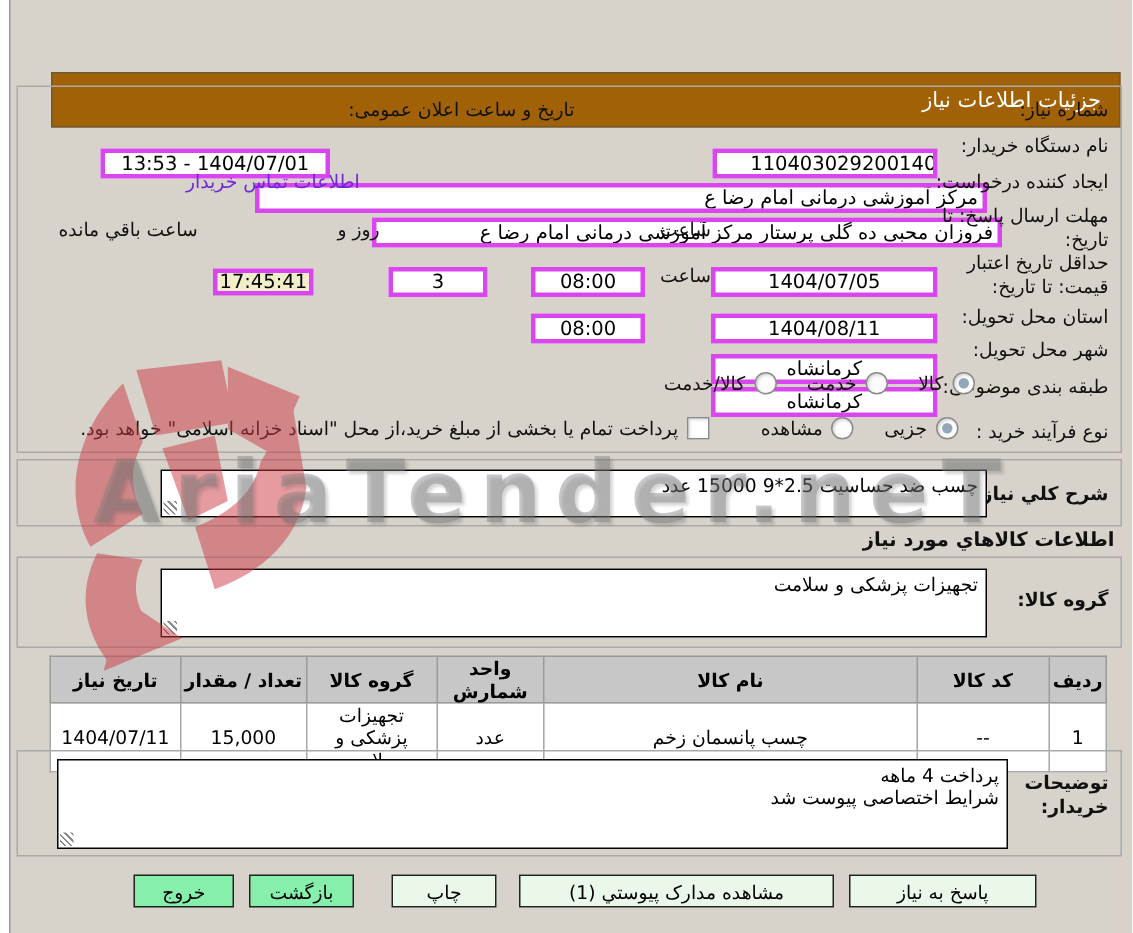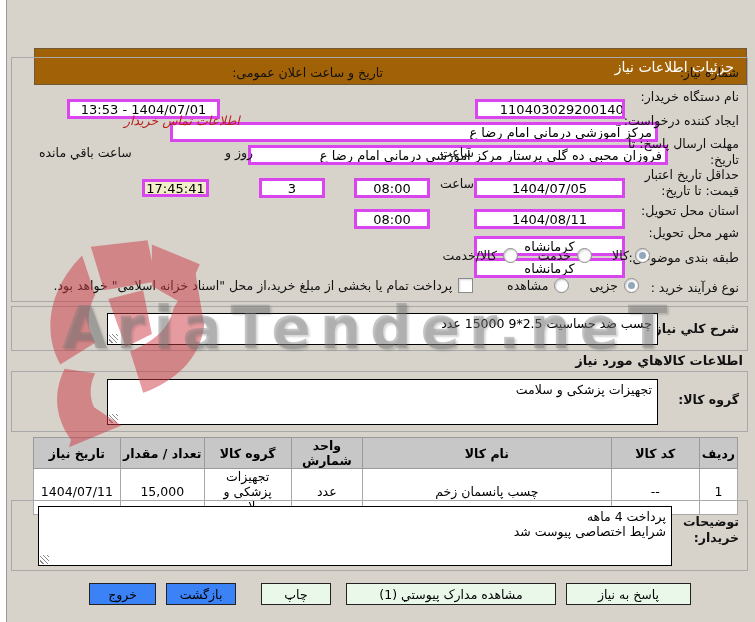--- a/index.html
+++ b/index.html
@@ -9,40 +9,40 @@
   .titlebar{position:absolute;left:27px;top:20px;width:713px;height:37px;background:#a16207;border:1px solid #6e5835;
             color:#ffffff;font-size:14px;display:flex;align-items:center;box-sizing:border-box;padding-right:12px;margin-top:28px;}
   .groupbox{position:absolute;border:1px solid #a9a9a9;box-sizing:border-box;}
   .lbl{position:absolute;font-size:12.5px;color:#111;white-space:nowrap;}
   .lbl.wrap{white-space:normal;text-align:right;line-height:1.3;}
   .blbl{font-weight:bold;}
   .field{position:absolute;height:20px;background:#fff;border:3px solid #d946ef;font-size:13px;color:#000;
          display:flex;align-items:center;justify-content:center;box-sizing:border-box;overflow:hidden;margin-top:36px;}
   .field.rt{justify-content:flex-start;padding-right:3px;padding-left:4px;}
   .field.cd{background:#f2eec9;}
-  .link{position:absolute;font-size:12.5px;color:#b91c1c;cursor:pointer;white-space:nowrap;font-style:italic;}
+  .link{position:absolute;font-size:12.5px;color:#6d28d9;cursor:pointer;white-space:nowrap;}
   .radio{width:13px;height:13px;border-radius:50%;background:#fdfdfd;border:1px solid #8a8a8a;
          box-shadow:inset 1px 1px 2px rgba(0,0,0,.18);position:relative;display:inline-block;flex:none;}
   .radio.on::after{content:"";position:absolute;inset:3px;border-radius:50%;background:#93a7bb;}
   .cbox{width:13px;height:13px;background:#fff;border:1px solid #8a8a8a;display:inline-block;flex:none;
         box-shadow:inset 1px 1px 2px rgba(0,0,0,.15);}
   .optrow{position:absolute;display:flex;direction:rtl;align-items:center;gap:20px;}
   .pair{display:flex;direction:rtl;align-items:center;gap:6px;font-size:12.5px;color:#111;white-space:nowrap;}
   .tarea{position:absolute;background:#fff;border:1px solid #000;font-size:12.5px;color:#000;
          padding:2px 5px;box-sizing:border-box;white-space:pre-line;overflow:hidden;text-align:right;}
   .tarea::after{content:"";position:absolute;left:1px;bottom:1px;width:9px;height:9px;
          background:repeating-linear-gradient(45deg,transparent 0 2px,#8a8a8a 2px 3px);}
   table.items{position:absolute;left:26px;top:437px;width:705px;border-collapse:collapse;direction:rtl;
          font-size:12.5px;color:#000;}
   table.items th{background:#c7c7c7;border:1px solid #9a9a9a;font-weight:bold;height:30px;padding:0 2px;}
   table.items td{background:#ffffff;border:1px solid #a8a8a8;height:31px;text-align:center;padding:0 3px;}
   .btn{position:absolute;top:583px;height:22px;border:1px solid #222;font-size:12.5px;color:#000;
        display:flex;align-items:center;justify-content:center;box-sizing:border-box;cursor:pointer;}
   .btn.green{background:#e9f8e9;}
-  .btn.pink{background:#3b82f6;}
+  .btn.pink{background:#86efac;}
   .wm-text{position:absolute;left:62px;top:294px;font-size:58px;font-weight:bold;letter-spacing:9px;
        color:rgba(125,125,125,.42);text-shadow:2px 2px 2px rgba(70,70,70,.22);direction:ltr;
        pointer-events:none;z-index:50;white-space:nowrap;}
   .wm-logo{position:absolute;left:8px;top:238px;width:218px;height:218px;pointer-events:none;z-index:50;opacity:.5;}
 </style>
 </head>
 <body>
 
 <div class="canvas">
   <div class="panel">

